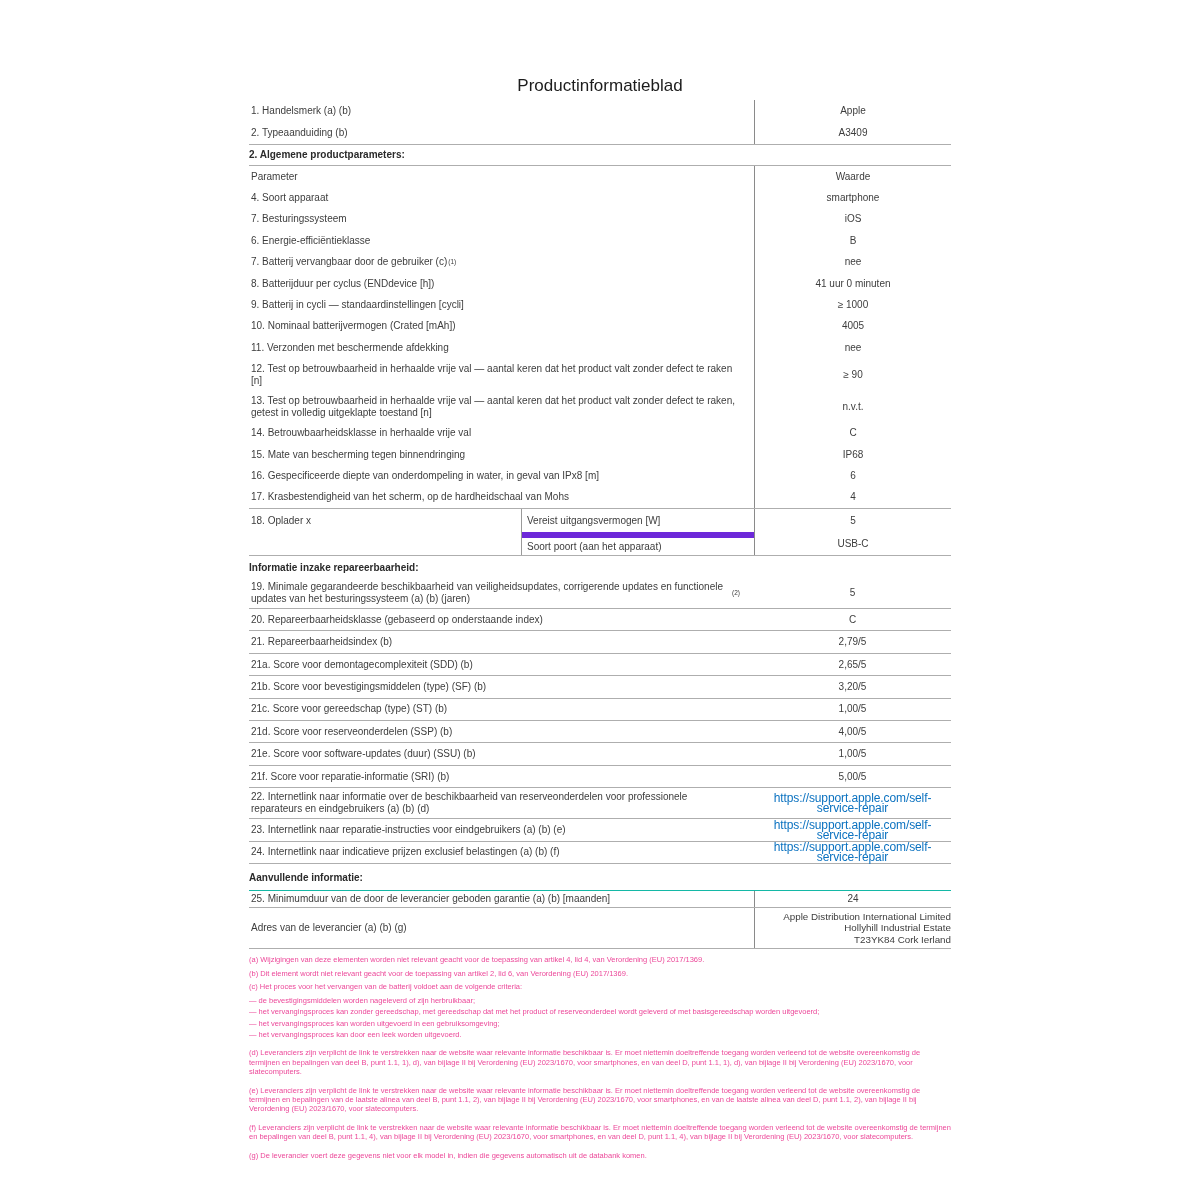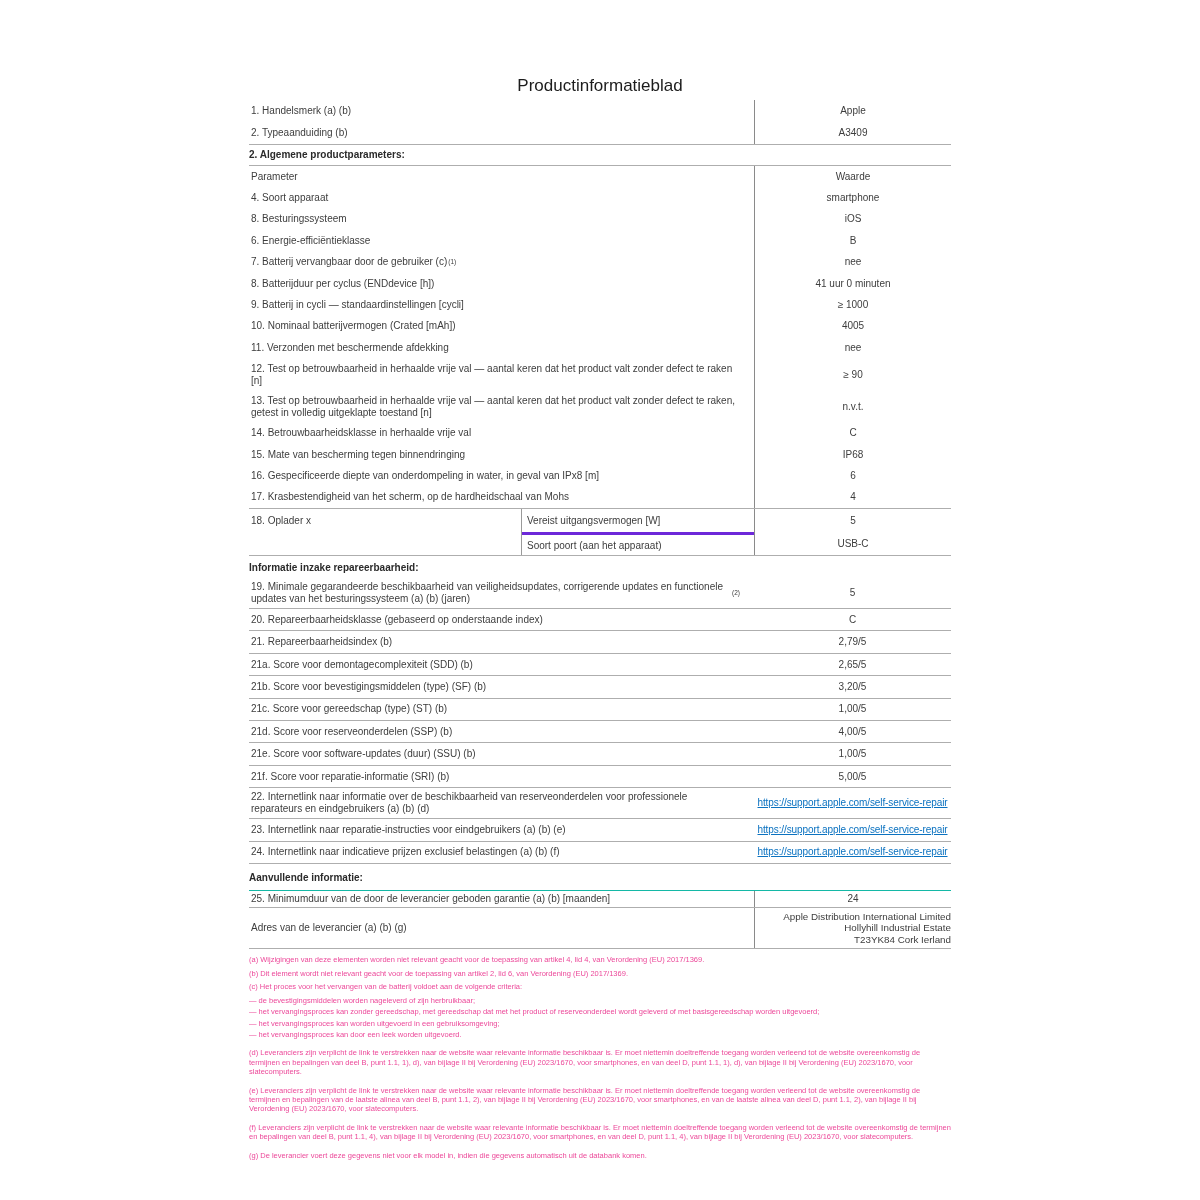--- a/index.html
+++ b/index.html
@@ -17,30 +17,30 @@
 
   .sec-hd{border-top:1px solid #aeaeae;border-bottom:1px solid #aeaeae;font-size:10px;font-weight:700;color:#2a2a2a;padding:4px 0;line-height:12px;}
   .sec-hd2{font-size:10px;font-weight:700;color:#2a2a2a;padding:6px 0 4px 0;line-height:12px;}
   .sec-hd3{font-size:10px;font-weight:700;color:#2a2a2a;padding:8px 0 6px 0;line-height:12px;border-bottom:1px solid #14b8a6;}
 
   
   .charger{display:flex;border-top:1px solid #aeaeae;border-bottom:1px solid #aeaeae;}
   .charger .c1{width:272px;box-sizing:border-box;font-size:10px;padding:6px 6px 0 2px;}
   .charger .c2{width:233px;box-sizing:border-box;border-left:1px solid #9a9a9a;}
   .charger .c2 .sub{height:23px;box-sizing:border-box;display:flex;align-items:center;padding-left:5px;font-size:10px;}
-  .charger .c2 .sub + .sub{border-top:3px solid #6d28d9;}
+  .charger .c2 .sub + .sub{border-top:6px solid #6d28d9;}
   .charger .c3{width:197px;box-sizing:border-box;border-left:1px solid #8a8a8a;}
   .charger .c3 .subv{height:23px;display:flex;align-items:center;justify-content:center;font-size:10px;}
 
   
   .rrow{display:flex;align-items:stretch;border-bottom:1px solid #aeaeae;}
   .rrow .lbl{padding:3px 14px 3px 2px;}
   .rrow .lbl,.rrow .val{min-height:21.4px;}
   .rrow.tall .lbl,.rrow.tall .val{min-height:28px;}
-  .link{color:#0b72c0;text-decoration:underline;font-size:10px;line-height:10px;letter-spacing:-0.1px;cursor:pointer;}
+  .link{color:#0b72c0;font-size:12px;line-height:10px;letter-spacing:-0.1px;cursor:pointer;}
 
   
   .arow{display:flex;align-items:stretch;border-bottom:1px solid #aeaeae;}
   .arow .lbl{min-height:16px;padding:2px 14px 2px 2px;}
   .arow .val{min-height:16px;}
   .addr{flex-direction:column;align-items:flex-end;justify-content:center;text-align:left;padding:3px 0 3px 4px;font-size:9.8px;line-height:11.5px;}
 
   sup{font-size:6.5px;line-height:0;vertical-align:super;margin-left:1px;}
 
   
@@ -72,21 +72,21 @@
   <div>
     <div class="row brow">
       <div class="lbl">Parameter</div>
       <div class="val vline">Waarde</div>
     </div>
     <div class="row brow">
       <div class="lbl">4. Soort apparaat</div>
       <div class="val vline">smartphone</div>
     </div>
     <div class="row brow">
-      <div class="lbl">8. Besturingssysteem</div>
+      <div class="lbl">7. Besturingssysteem</div>
       <div class="val vline">iOS</div>
     </div>
     <div class="row brow">
       <div class="lbl">6. Energie-efficiëntieklasse</div>
       <div class="val vline">B</div>
     </div>
     <div class="row brow">
       <div class="lbl">
           <span>7. Batterij vervangbaar door de gebruiker (c)</span>
           <sup>(1)</sup>

